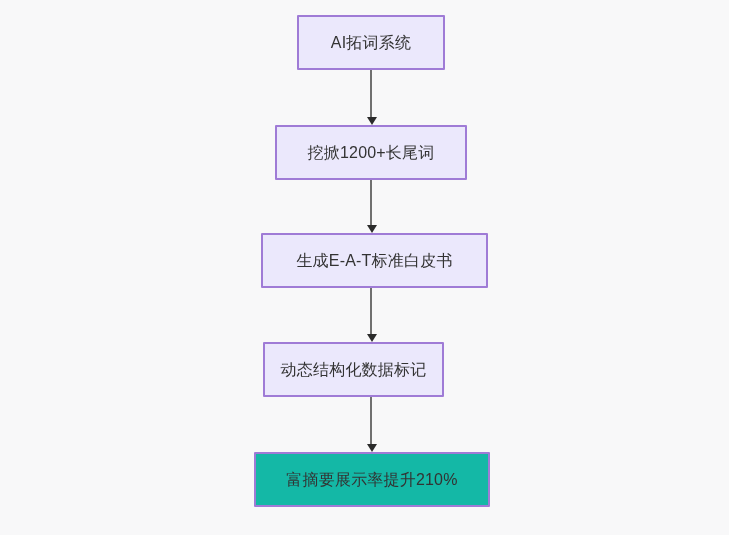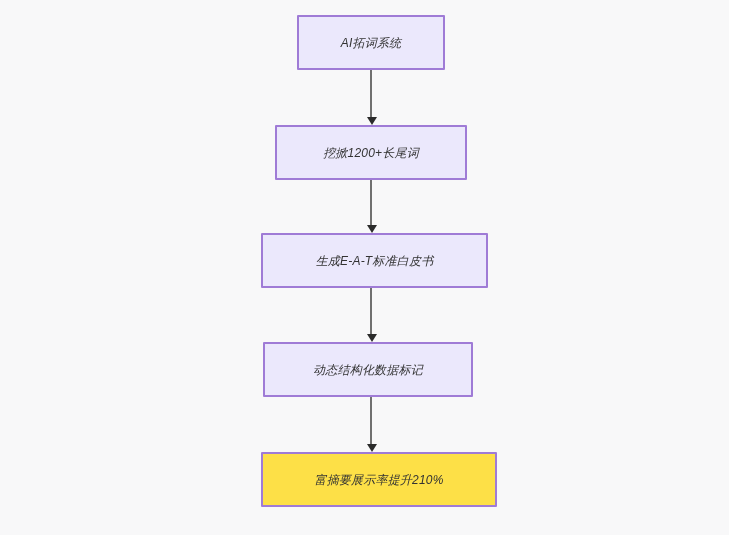--- a/index.html
+++ b/index.html
@@ -21,25 +21,24 @@
   .node {
     position: absolute;
     box-sizing: border-box;
     background: #ebe8fc;
     border: 2px solid #9f7bd6;
     border-radius: 1px;
     display: flex;
     align-items: center;
     justify-content: center;
     color: #333333;
-    font-size: 12px;
+    font-size: 16px;
     line-height: 1;
     letter-spacing: 0.2px;
     white-space: nowrap;
-    font-style: italic;
   }
   .node-label {
     display: block;
   }
   .edge {
     position: absolute;
     width: 0;
     pointer-events: none;
   }
   .edge-line {
@@ -83,20 +82,20 @@
 
   <div class="node" id="node-0" style="left: 297px; top: 15px; width: 148px; height: 55px; background: rgb(235, 232, 252); border-color: rgb(159, 123, 214); color: rgb(51, 51, 51);">
     <span class="node-label">AI拓词系统</span>
   </div>
   <div class="node" id="node-1" style="left: 275px; top: 125px; width: 192px; height: 55px; background: rgb(235, 232, 252); border-color: rgb(159, 123, 214); color: rgb(51, 51, 51);">
     <span class="node-label">挖掀1200+长尾词</span>
   </div>
   <div class="node" id="node-2" style="left: 261px; top: 233px; width: 227px; height: 55px; background: rgb(235, 232, 252); border-color: rgb(159, 123, 214); color: rgb(51, 51, 51);">
     <span class="node-label">生成E-A-T标准白皮书</span>
   </div>
-  <div class="node" id="node-3" style="left: 263px; top: 342px; width: 210px; height: 55px; background: rgb(235, 232, 252); border-color: rgb(159, 123, 214); color: rgb(51, 51, 51);">
+  <div class="node" id="node-3" style="left: 263px; top: 342px; width: 181px; height: 55px; background: rgb(235, 232, 252); border-color: rgb(159, 123, 214); color: rgb(51, 51, 51);">
     <span class="node-label">动态结构化数据标记</span>
   </div>
-  <div class="node" id="node-4" style="left: 254px; top: 452px; width: 236px; height: 55px; background: #fde047; border-color: rgb(159, 123, 214); color: rgb(51, 51, 51); margin-left: 7px;">
+  <div class="node" id="node-4" style="left: 254px; top: 452px; width: 236px; height: 55px; background: #14b8a6; border-color: rgb(159, 123, 214); color: rgb(51, 51, 51);">
     <span class="node-label">富摘要展示率提升210%</span>
   </div>
 
 </div>
 
 </body></html>

